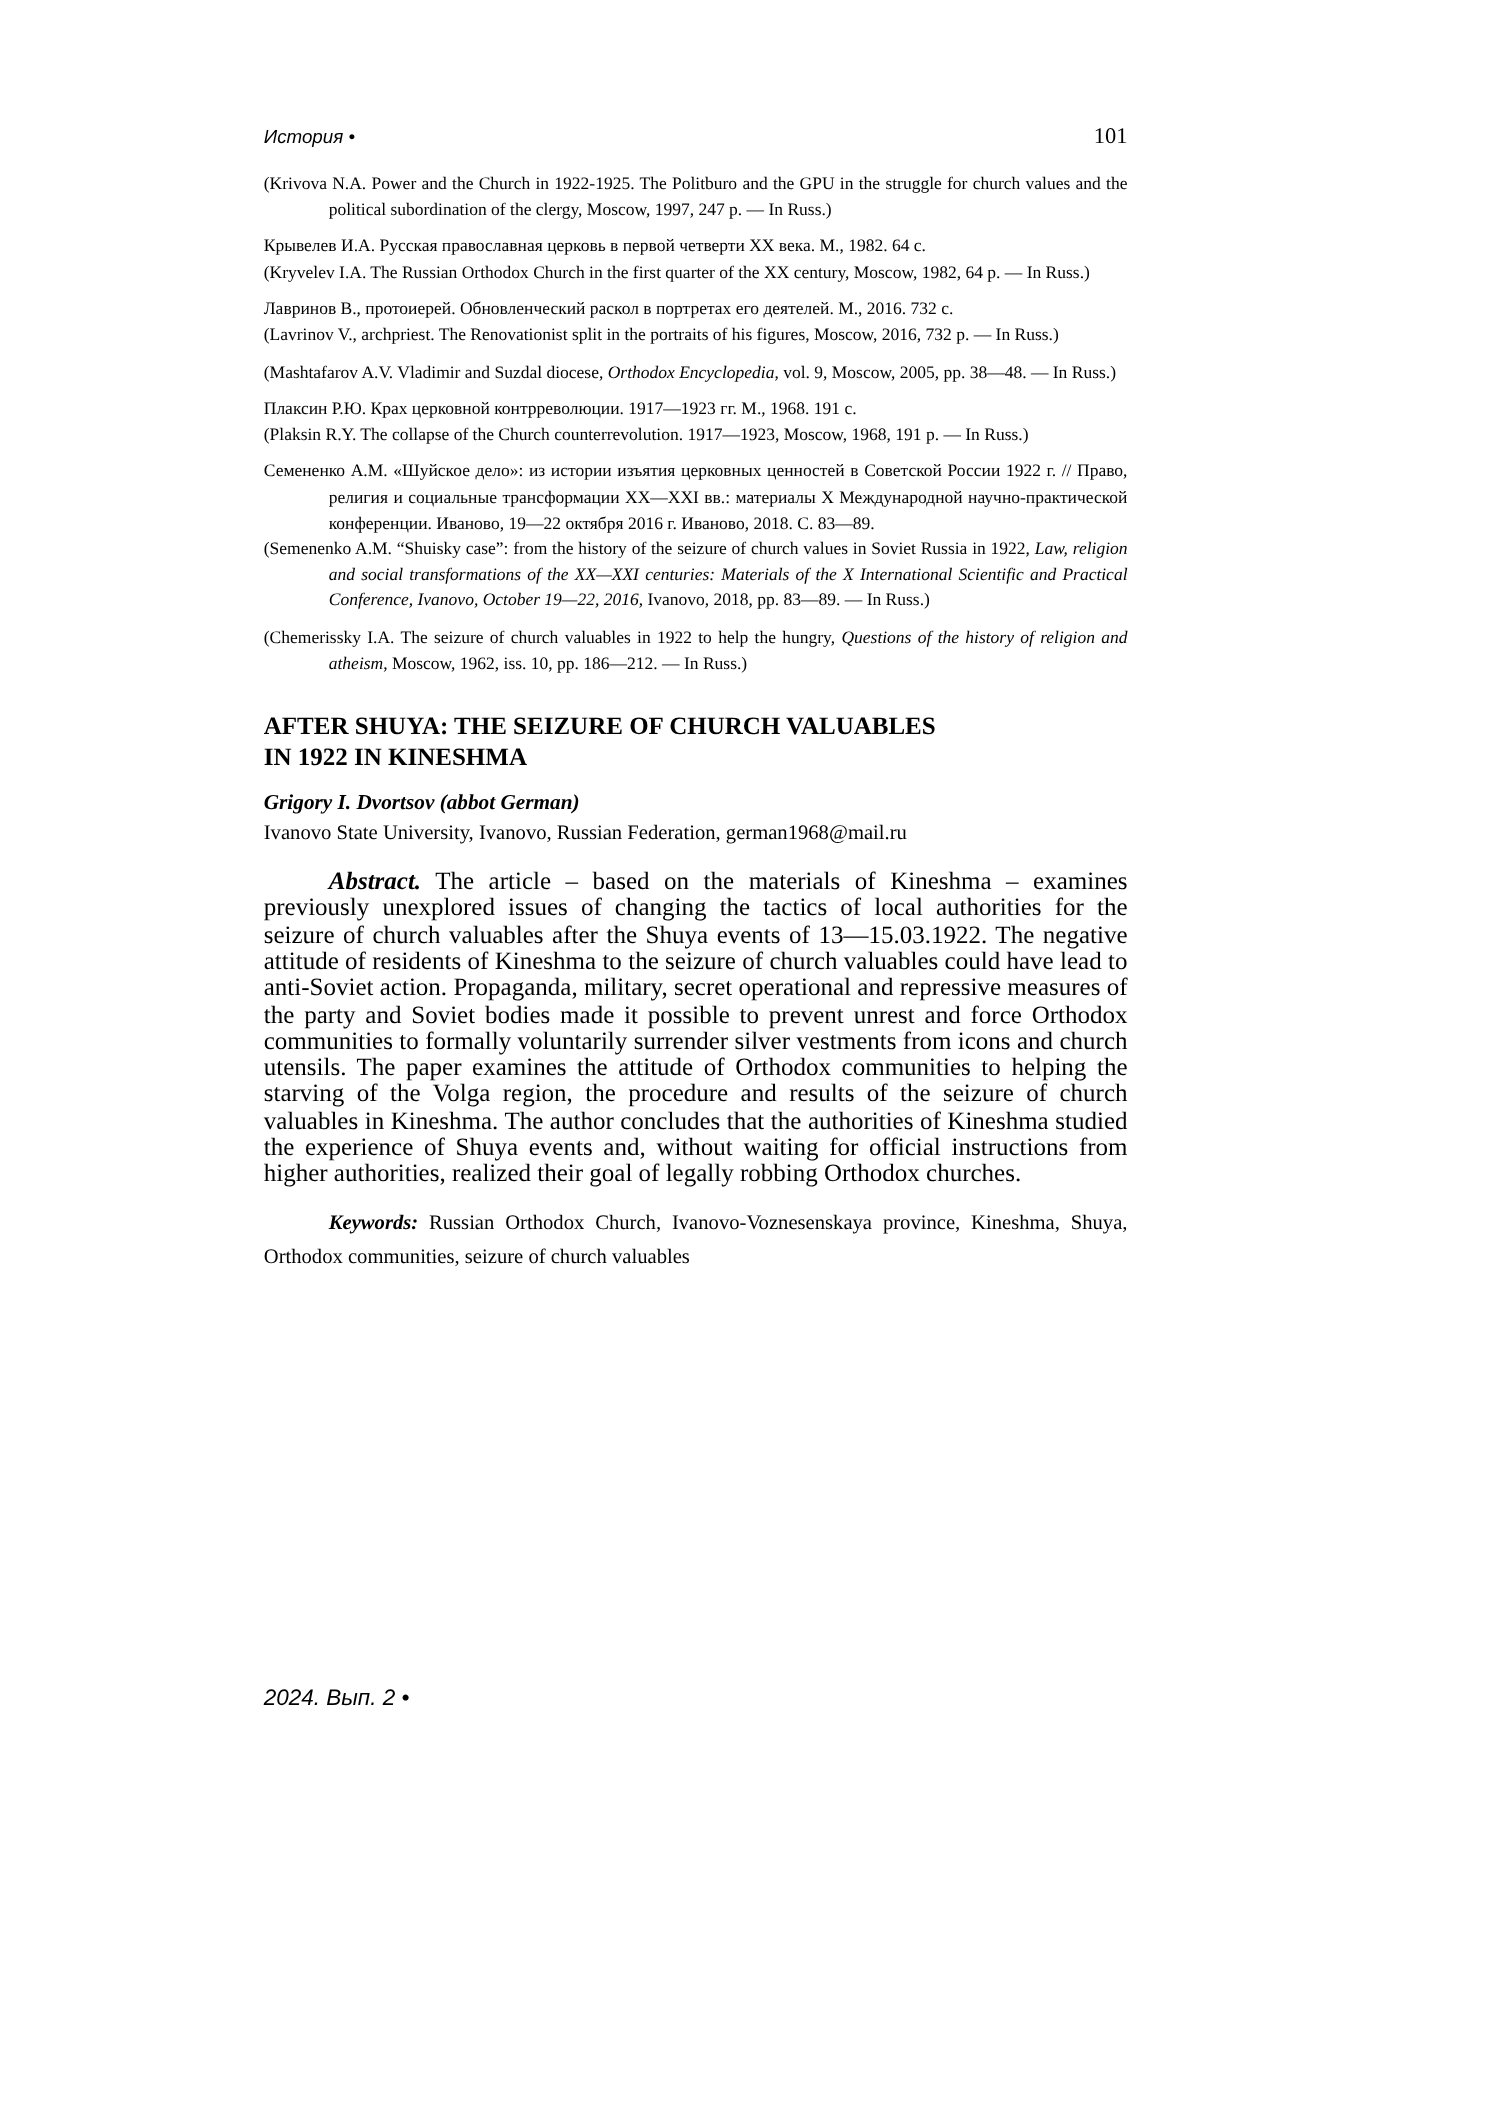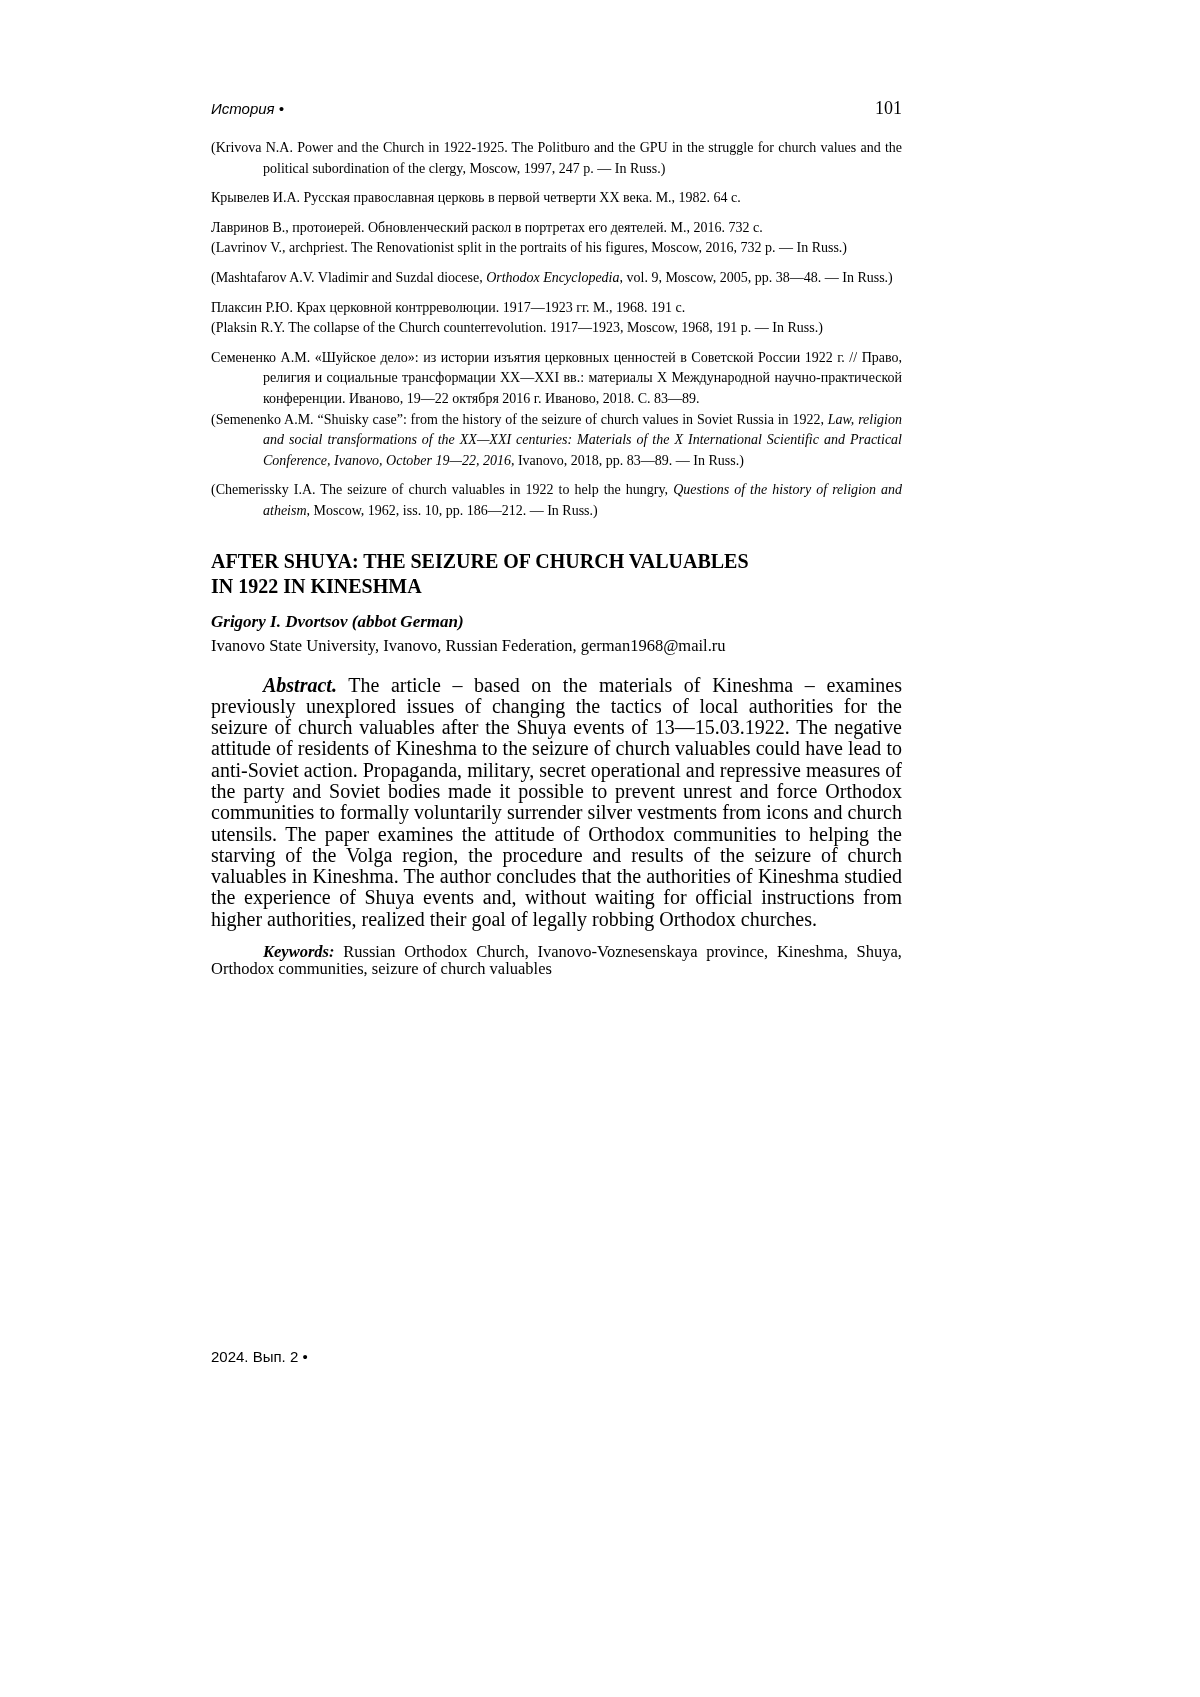--- a/index.html
+++ b/index.html
@@ -73,49 +73,51 @@
     text-align: justify;
     text-indent: 52px;
     margin: 0 0 13px 0;
   }
   .abstract-label, .keywords-label {
     font-weight: bold;
     font-style: italic;
   }
   .keywords {
     font-size: 16.5px;
-    line-height: 17px;
+    line-height: 27px;
     text-align: justify;
     text-indent: 52px;
     margin: 0;
   }
   .running-footer {
     position: absolute;
     left: 0;
     top: 1250px;
     font-family: "Liberation Sans", sans-serif;
-    font-size: 15px;
+    font-style: italic;
+    font-size: 18px;
   }
 </style>
 </head>
 <body>
 
 <div class="page">
 
   <div class="running-header">
     <span class="rh-left">История •</span>
     <span class="rh-right">101</span>
   </div>
 
   <div class="references">
       <div class="ref-group">
         <p class="ref-para"><span>(Krivova N.A. Power and the Church in 1922-1925. The Politburo and the GPU in the struggle for church values and the political subordination of the clergy, Moscow, 1997, 247 p. — In Russ.)</span></p>
       </div>
       <div class="ref-group">
         <p class="ref-para"><span>Крывелев И.А. Русская православная церковь в первой четверти XX века. М., 1982. 64 с.</span></p>
+        <p class="ref-para"><span>(Kryvelev I.A. The Russian Orthodox Church in the first quarter of the XX century, Moscow, 1982, 64 p. — In Russ.)</span></p>
       </div>
       <div class="ref-group">
         <p class="ref-para"><span>Лавринов В., протоиерей. Обновленческий раскол в портретах его деятелей. М., 2016. 732 с.</span></p>
         <p class="ref-para"><span>(Lavrinov V., archpriest. The Renovationist split in the portraits of his figures, Moscow, 2016, 732 p. — In Russ.)</span></p>
       </div>
       <div class="ref-group">
         <p class="ref-para"><span>(Mashtafarov A.V. Vladimir and Suzdal diocese, </span><span class="it">Orthodox Encyclopedia</span><span>, vol. 9, Moscow, 2005, pp. 38—48. — In Russ.)</span></p>
       </div>
       <div class="ref-group">
         <p class="ref-para"><span>Плаксин Р.Ю. Крах церковной контрреволюции. 1917—1923 гг. М., 1968. 191 с.</span></p>

